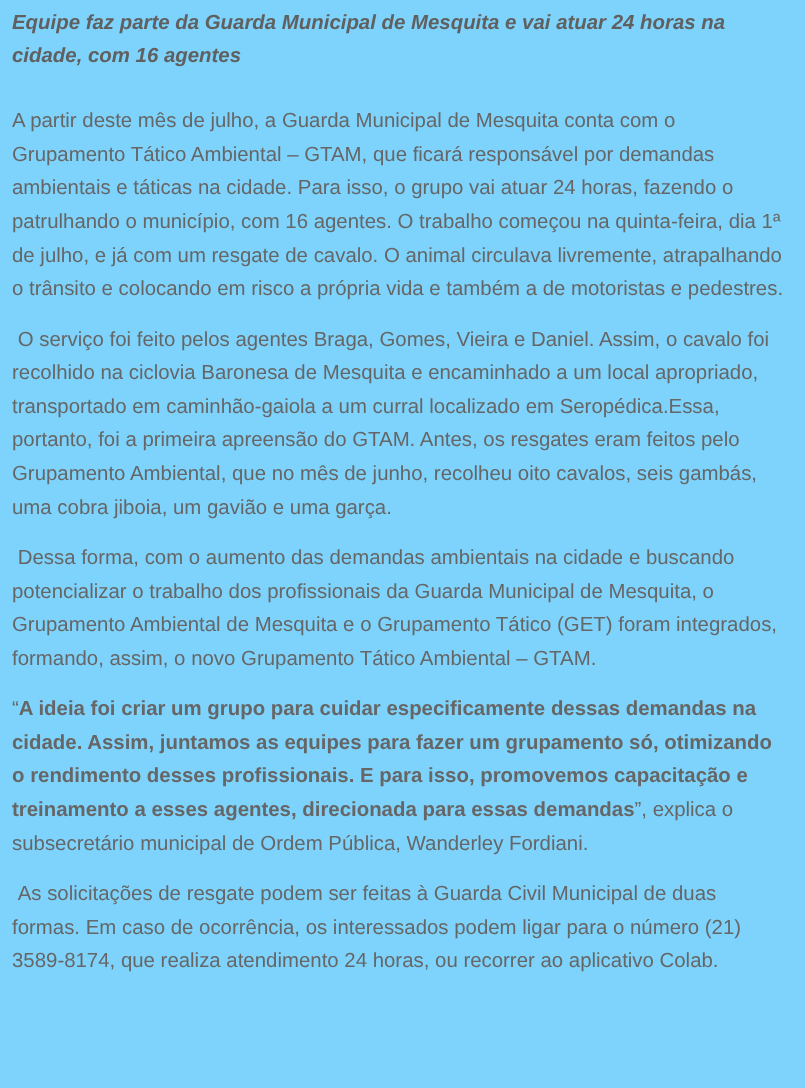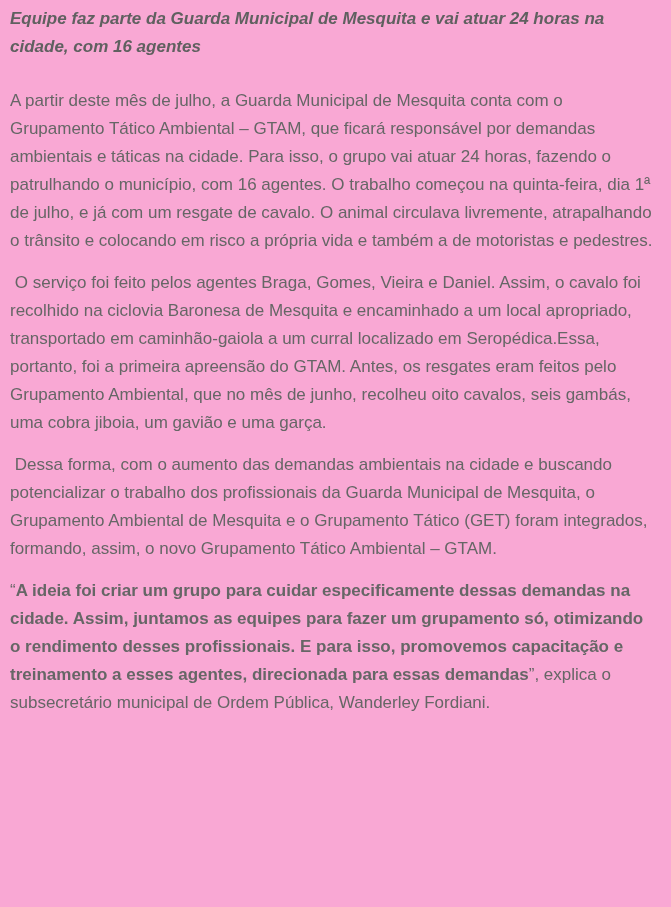--- a/index.html
+++ b/index.html
@@ -4,21 +4,21 @@
 <style>
   html, body {
     margin: 0;
     padding: 0;
     background: #ffffff;
   }
   .page {
     width: 671px;
     min-height: 907px;
     box-sizing: border-box;
-    background: #f9a8d4;
+    background: #7dd3fc;
     padding: 5px 14px 20px 10px;
     font-family: "Liberation Sans", "DejaVu Sans", sans-serif;
     font-size: 17px;
     line-height: 28px;
     color: #666666;
   }
   .title {
     font-size: 17px;
     line-height: 28px;
     font-weight: bold;
@@ -52,14 +52,15 @@
 
   <p>A partir deste mês de julho, a Guarda Municipal de Mesquita conta com o Grupamento Tático Ambiental – GTAM, que ficará responsável por demandas ambientais e táticas na cidade. Para isso, o grupo vai atuar 24 horas, fazendo o patrulhando o município, com 16 agentes. O trabalho começou na quinta-feira, dia 1ª de julho, e já com um resgate de cavalo. O animal circulava livremente, atrapalhando o trânsito e colocando em risco a própria vida e também a de motoristas e pedestres.</p>
 
   <p> O serviço foi feito pelos agentes Braga, Gomes, Vieira e Daniel. Assim, o cavalo foi recolhido na ciclovia Baronesa de Mesquita e encaminhado a um local apropriado, transportado em caminhão-gaiola a um curral localizado em Seropédica.Essa, portanto, foi a primeira apreensão do GTAM. Antes, os resgates eram feitos pelo Grupamento Ambiental, que no mês de junho, recolheu oito cavalos, seis gambás, uma cobra jiboia, um gavião e uma garça.</p>
 
   <p> Dessa forma, com o aumento das demandas ambientais na cidade e buscando potencializar o trabalho dos profissionais da Guarda Municipal de Mesquita, o Grupamento Ambiental de Mesquita e o Grupamento Tático (GET) foram integrados, formando, assim, o novo Grupamento Tático Ambiental – GTAM.</p>
 
   <p><span>“</span><span class="quote-bold">A ideia foi criar um grupo para cuidar especificamente dessas demandas na cidade. Assim, juntamos as equipes para fazer um grupamento só, otimizando o rendimento desses profissionais. E para isso, promovemos capacitação e treinamento a esses agentes, direcionada para essas demandas</span><span>”, explica o subsecretário municipal de Ordem Pública, Wanderley Fordiani.</span></p>
 
 
+  <p> As solicitações de resgate podem ser feitas à Guarda Civil Municipal de duas formas. Em caso de ocorrência, os interessados podem ligar para o número (21) 3589-8174, que realiza atendimento 24 horas, ou recorrer ao aplicativo Colab.</p>
 
 </div>
 
 </body></html>

